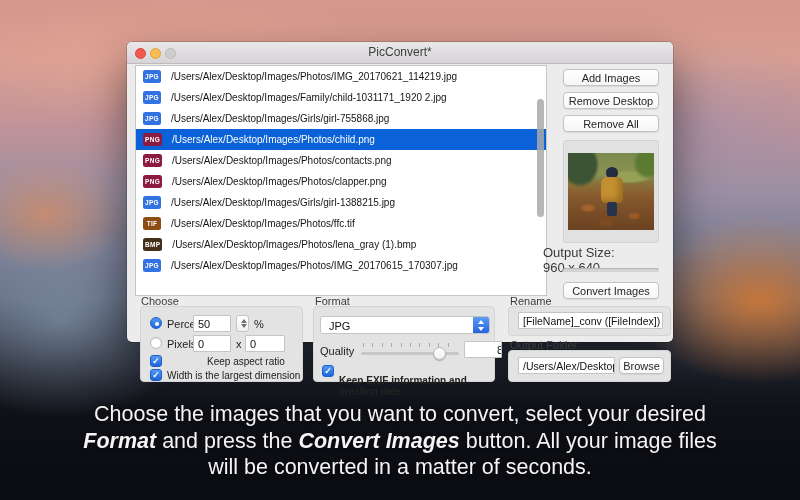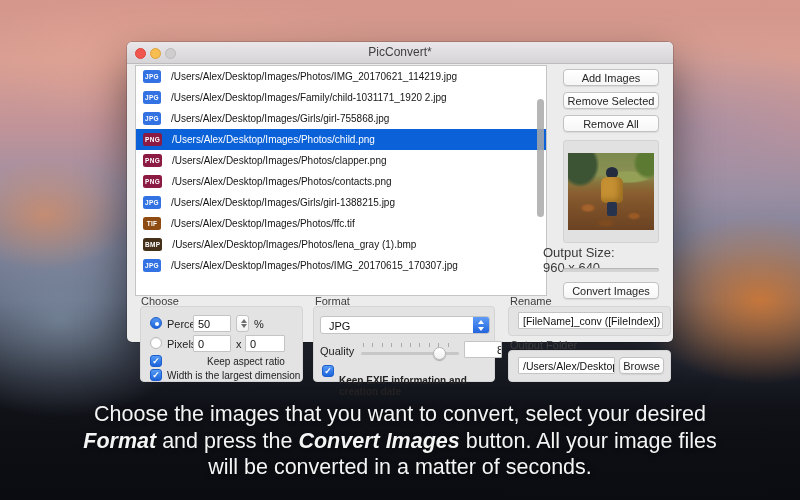--- a/index.html
+++ b/index.html
@@ -155,25 +155,25 @@
         <div class="file-row">
           <span class="badge" style="background: rgb(51, 114, 226);">JPG</span>
           <span class="fpath">/Users/Alex/Desktop/Images/Girls/girl-755868.jpg</span>
         </div>
         <div class="file-row selected" style="background: rgb(10, 97, 216);">
           <span class="badge" style="background: rgb(140, 27, 68);">PNG</span>
           <span class="fpath">/Users/Alex/Desktop/Images/Photos/child.png</span>
         </div>
         <div class="file-row">
           <span class="badge" style="background: rgb(140, 27, 68);">PNG</span>
+          <span class="fpath">/Users/Alex/Desktop/Images/Photos/contacts.png</span>
+        </div>
+        <div class="file-row">
+          <span class="badge" style="background: rgb(140, 27, 68);">PNG</span>
           <span class="fpath">/Users/Alex/Desktop/Images/Photos/clapper.png</span>
-        </div>
-        <div class="file-row">
-          <span class="badge" style="background: rgb(140, 27, 68);">PNG</span>
-          <span class="fpath">/Users/Alex/Desktop/Images/Photos/contacts.png</span>
         </div>
         <div class="file-row">
           <span class="badge" style="background: rgb(51, 114, 226);">JPG</span>
           <span class="fpath">/Users/Alex/Desktop/Images/Girls/girl-1388215.jpg</span>
         </div>
         <div class="file-row">
           <span class="badge" style="background: rgb(142, 76, 18);">TIF</span>
           <span class="fpath">/Users/Alex/Desktop/Images/Photos/ffc.tif</span>
         </div>
         <div class="file-row">
@@ -181,21 +181,21 @@
           <span class="fpath">/Users/Alex/Desktop/Images/Photos/lena_gray (1).bmp</span>
         </div>
         <div class="file-row">
           <span class="badge" style="background: rgb(51, 114, 226);">JPG</span>
           <span class="fpath">/Users/Alex/Desktop/Images/Photos/IMG_20170615_170307.jpg</span>
         </div>
         <div class="scroll-thumb"></div>
     </div>
 
     <button class="btn" style="top:27px;">Add Images</button>
-    <button class="btn" style="top:50px;">Remove Selected</button>
+    <button class="btn" style="top:50px;">Remove Desktop</button>
     <button class="btn" style="top:73px;">Remove All</button>
 
     <div class="preview-box">
       <div class="photo">
         <div class="kid-hat"></div>
         <div class="kid-coat"></div>
         <div class="kid-legs"></div>
       </div>
     </div>
     <div class="output-size">Output Size: 960 x 640</div>

